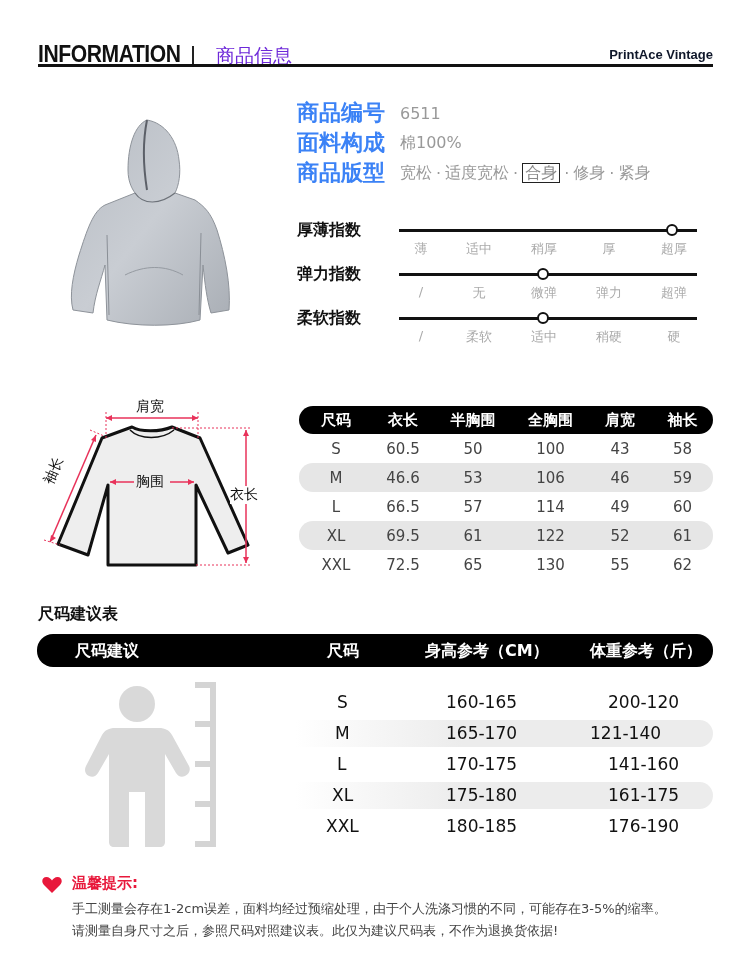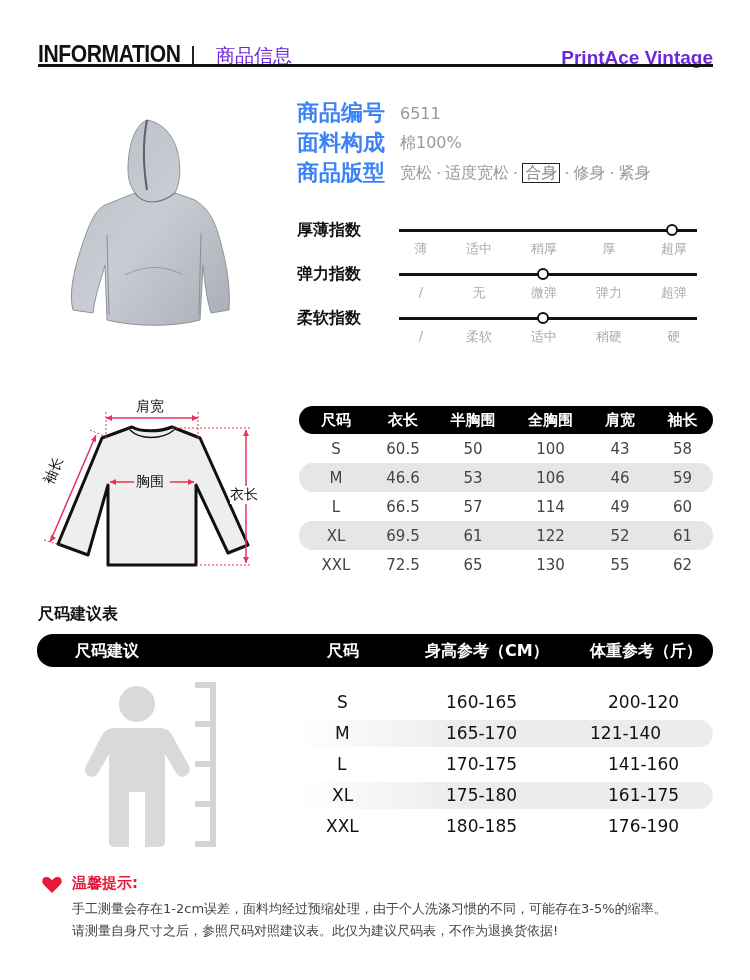--- a/index.html
+++ b/index.html
@@ -4,21 +4,21 @@
 <style>
   * { box-sizing: border-box; margin: 0; padding: 0; }
   html, body { width: 750px; height: 980px; background: #fff; overflow: hidden; }
   body { position: relative; font-family: "DejaVu Sans", sans-serif; color: #111; }
 
   
   .hdr { position: absolute; left: 38px; top: 22px; width: 675px; height: 36px; margin-top: 16px; }
   .hdr-en { position: absolute; left: 0; top: 2px; font-family: "Liberation Sans", sans-serif; font-weight: bold; font-size: 24px; letter-spacing: -0.5px; transform: scaleX(0.88); transform-origin: left center; color: #111; }
   .hdr-sep { position: absolute; left: 154px; top: 8px; width: 2px; height: 18px; background: #222; }
   .hdr-cn { position: absolute; left: 178px; top: 5px; font-size: 19px; color: #6d28d9; }
-  .hdr-brand { position: absolute; right: 0; top: 9px; font-family: "Liberation Sans", sans-serif; font-weight: bold; font-size: 19px; color: #6d28d9; }
+  .hdr-brand { position: absolute; right: 0; top: 9px; font-family: "Liberation Sans", sans-serif; font-weight: bold; font-size: 13px; color: #0f172a; }
   .hdr-line { position: absolute; left: 38px; top: 64px; width: 675px; height: 3px; background: #111; }
 
   
   .hoodie { position: absolute; left: 65px; top: 115px; width: 180px; height: 220px; }
 
   
   .info-row { position: absolute; left: 297px; height: 22px; display: flex; align-items: center; }
   .info-label { width: 103px; font-size: 22px; font-weight: bold; color: #3b82f6; }
   .info-value { font-size: 16px; color: #999; display: flex; align-items: center; }
   .fit-opt { color: #999; }

